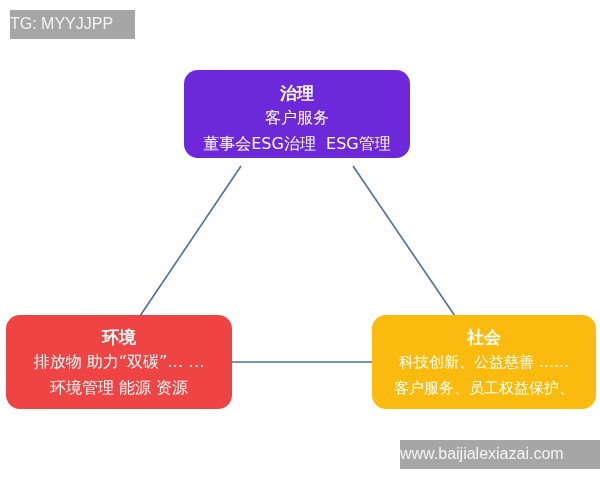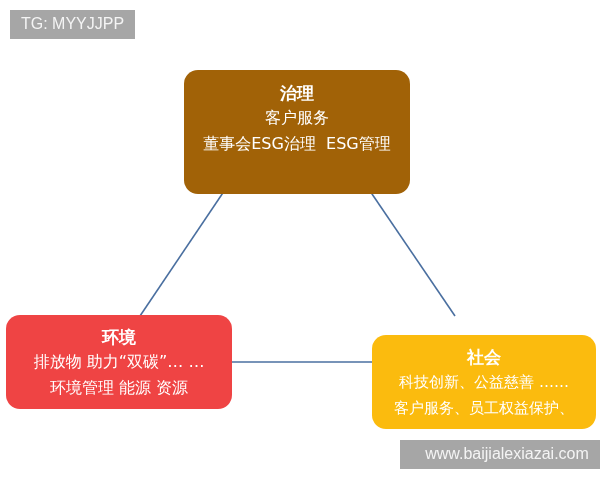--- a/index.html
+++ b/index.html
@@ -1,28 +1,28 @@
 <!DOCTYPE html>
 <html><head>
 <meta charset="utf-8">
 <style>
   html, body { margin:0; padding:0; }
   body { width:600px; height:480px; background:#ffffff; position:relative; overflow:hidden;
          font-family: "DejaVu Sans", "Liberation Sans", sans-serif; }
   .wm { position:absolute; background:#a6a6a6; color:#f4f4f4; font-family:"Liberation Sans", sans-serif;
-        font-size:16px; line-height:28px; text-align:center; }
+        font-size:16px; line-height:28px; }
   #wm-tl { left:10px; top:10px; width:125px; height:29px; }
   #wm-br { left:400px; top:440px; width:214px; height:29px; }
   svg.lines { position:absolute; left:0; top:0; width:600px; height:480px; }
   .box { position:absolute; border-radius:14px; color:#ffffff; text-align:center; box-sizing:border-box; }
   .box .title { font-weight:bold; font-size:17px; line-height:24px; }
   .box .line { font-size:16px; line-height:26px; white-space:nowrap; }
-  #box-gov { left:184px; top:70px; width:226px; height:124px; background:#a16207; padding-top:11px; }
+  #box-gov { left:184px; top:70px; width:226px; height:88px; background:#6d28d9; padding-top:11px; }
   #box-env { left:6px; top:315px; width:226px; height:94px; background:#ef4444; padding-top:10px; }
-  #box-soc { left:372px; top:315px; width:224px; height:94px; background:#fbbb0e; padding-top:10px;margin-top:20px; }
+  #box-soc { left:372px; top:315px; width:224px; height:94px; background:#fbbb0e; padding-top:10px; }
   #box-soc .line { font-size:15px; }
 </style>
 </head>
 <body>
 
 <svg class="lines" viewBox="0 0 600 480">
   <line x1="241" y1="166" x2="140" y2="316" stroke="#4a6fa0" stroke-width="1.6"></line>
   <line x1="353" y1="166" x2="455" y2="316" stroke="#4a6fa0" stroke-width="1.6"></line>
   <line x1="232" y1="362" x2="372" y2="362" stroke="#4a6fa0" stroke-width="1.6"></line>
 </svg>

